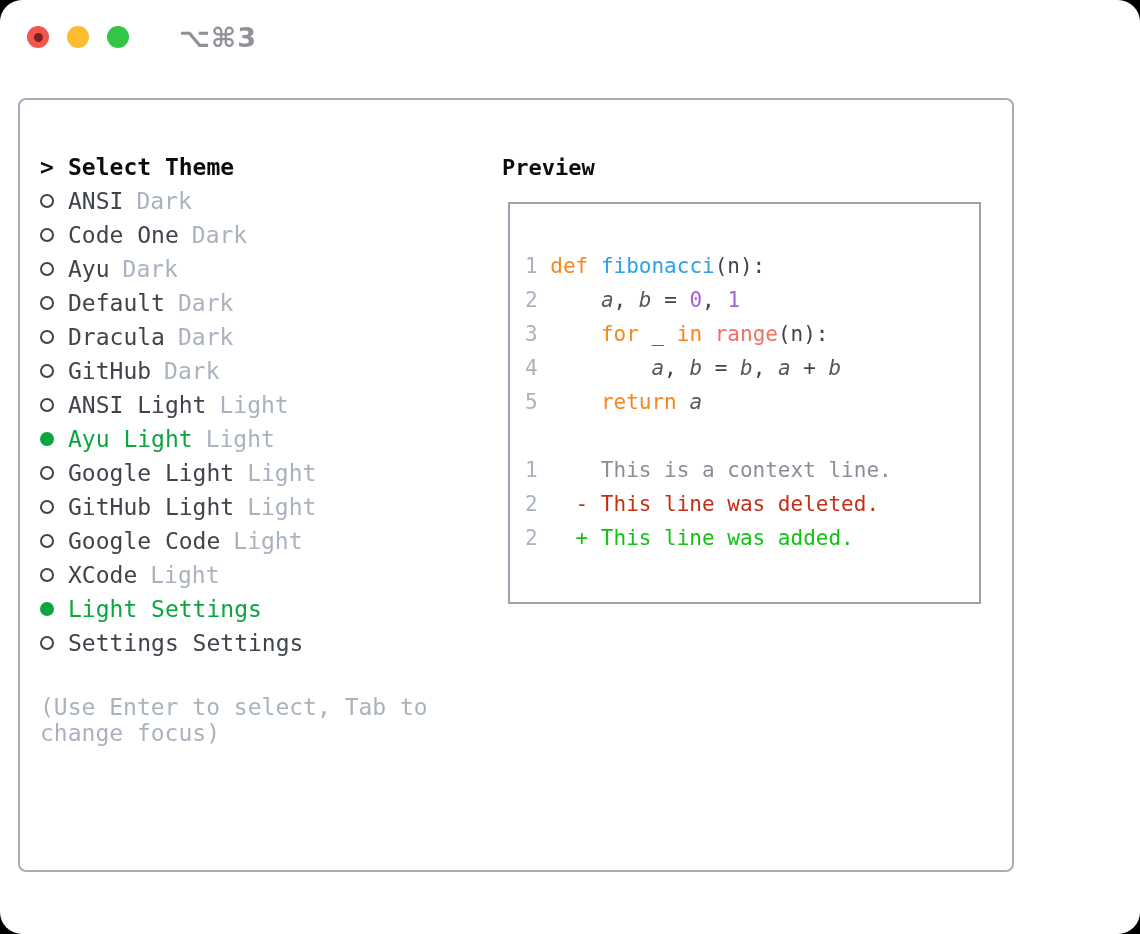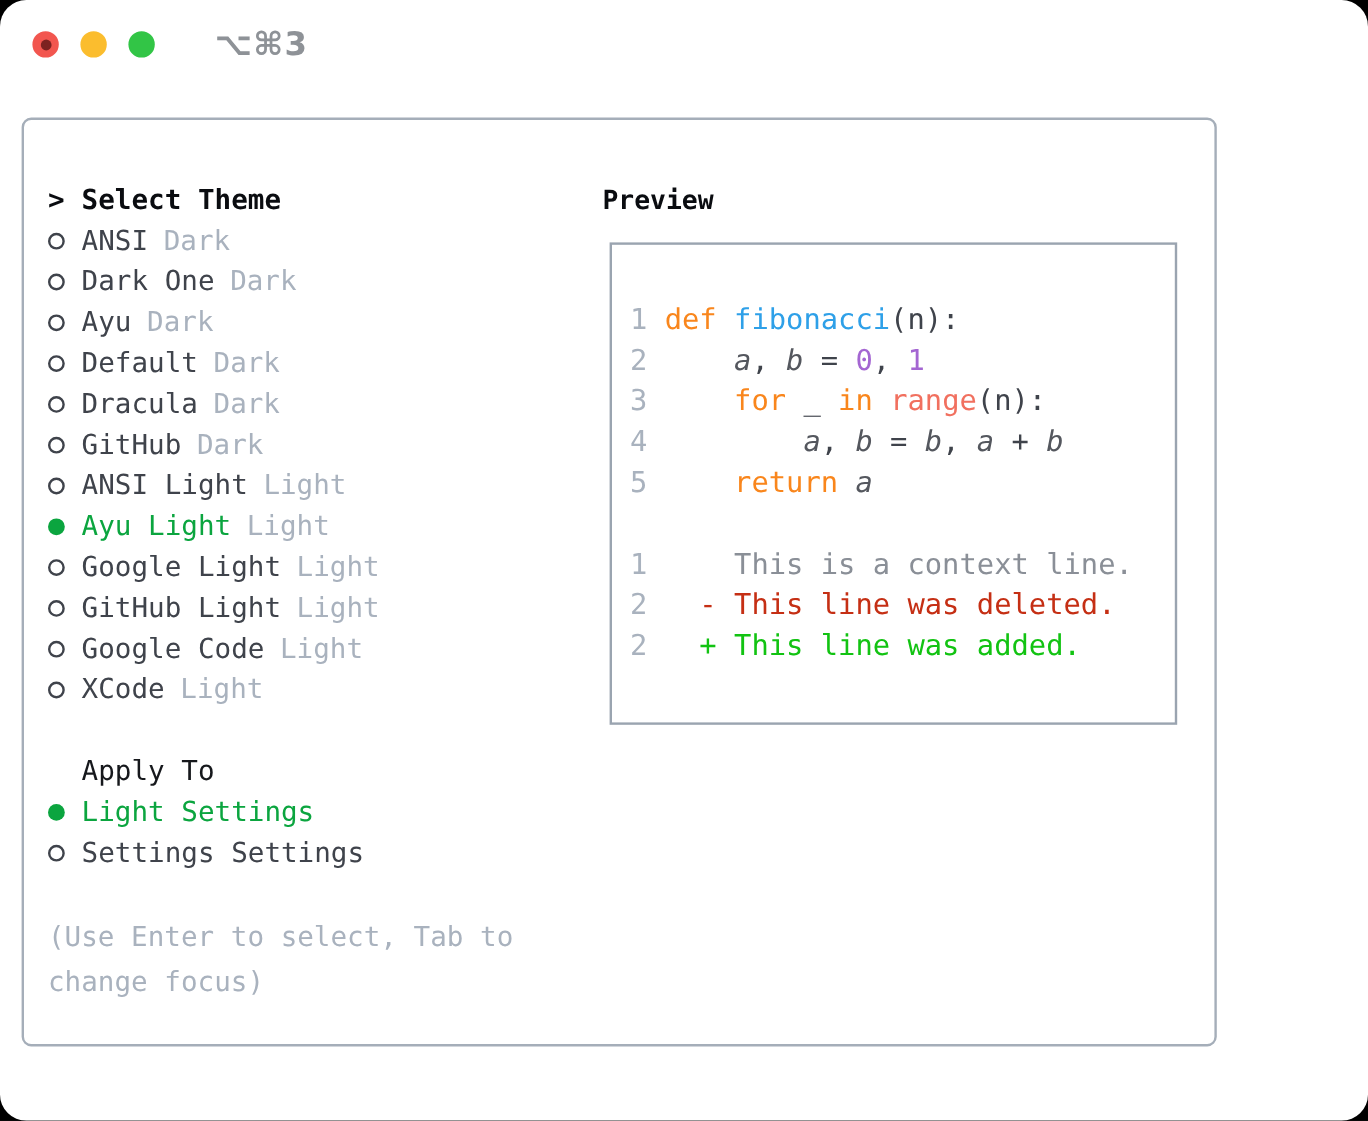--- a/index.html
+++ b/index.html
@@ -22,25 +22,25 @@
   .left { position:absolute; left:20px; top:50px; }
   .row { height:34px; display:flex; align-items:center; font-size:23px; color:var(--tx); white-space:pre; }
   .icon-cell { flex:0 0 28px; width:28px; display:flex; align-items:center; }
   .bullet { width:10px; height:10px; border:2px solid #3F434B; border-radius:50%; box-sizing:content-box; }
   .bullet.sel { width:14px; height:14px; border:none; background:var(--sel); }
   .prompt { font-weight:bold; color:#0A0C10; }
   .hdr { font-weight:bold; color:#0A0C10; }
   .name.sel { color:var(--sel); }
   .variant { color:var(--dim); margin-left:13px; }
   .apply-gap { margin-top:34px; }
-  .help { margin-top:34px; width:420px; font-size:23px; line-height:38px; color:var(--dim); }
+  .help { margin-top:34px; width:420px; font-size:23px; line-height:26px; color:var(--dim); }
   
   .preview-title { position:absolute; left:482px; top:50px; height:34px; display:flex; align-items:center; font-size:22px; font-weight:bold; color:#0A0C10; }
   .preview-box { position:absolute; left:488px; top:102px; width:473px; height:402px; box-sizing:border-box; border:2px solid #9AA4B0; background:#fff; }
-  .code { margin:0; padding:45px 6px 0 15px; font-family:"DejaVu Sans Mono", monospace; font-size:24px; line-height:34px; }
+  .code { margin:0; padding:45px 6px 0 15px; font-family:"DejaVu Sans Mono", monospace; font-size:21px; line-height:34px; }
   .cl { height:34px; white-space:pre; }
   .tok-ln  { color:var(--dim); }
   .tok-kw  { color:var(--kw); }
   .tok-fn  { color:var(--fn); }
   .tok-call{ color:var(--call); }
   .tok-num { color:var(--num); }
   .tok-var { color:var(--vr); font-style:italic; }
   .tok-tx  { color:var(--tx); }
   .tok-ctx { color:var(--ctx);margin-top:27px; }
   .tok-del { color:var(--del); }
@@ -62,37 +62,33 @@
   <div class="panel">
 
     <div class="left">
       <div class="row">
         <span class="icon-cell"><span class="prompt">&gt;</span></span>
         <span class="hdr">Select Theme</span>
       </div>
 
       <div id="theme-list">
           <div class="row"><span class="icon-cell"><span class="bullet"></span></span><span class="name">ANSI</span><span class="variant">Dark</span></div>
-          <div class="row"><span class="icon-cell"><span class="bullet"></span></span><span class="name">Dark One</span><span class="variant">Dark</span></div>
+          <div class="row"><span class="icon-cell"><span class="bullet"></span></span><span class="name">Code One</span><span class="variant">Dark</span></div>
           <div class="row"><span class="icon-cell"><span class="bullet"></span></span><span class="name">Ayu</span><span class="variant">Dark</span></div>
           <div class="row"><span class="icon-cell"><span class="bullet"></span></span><span class="name">Default</span><span class="variant">Dark</span></div>
           <div class="row"><span class="icon-cell"><span class="bullet"></span></span><span class="name">Dracula</span><span class="variant">Dark</span></div>
           <div class="row"><span class="icon-cell"><span class="bullet"></span></span><span class="name">GitHub</span><span class="variant">Dark</span></div>
           <div class="row"><span class="icon-cell"><span class="bullet"></span></span><span class="name">ANSI Light</span><span class="variant">Light</span></div>
           <div class="row"><span class="icon-cell"><span class="bullet sel"></span></span><span class="name sel">Ayu Light</span><span class="variant">Light</span></div>
           <div class="row"><span class="icon-cell"><span class="bullet"></span></span><span class="name">Google Light</span><span class="variant">Light</span></div>
           <div class="row"><span class="icon-cell"><span class="bullet"></span></span><span class="name">GitHub Light</span><span class="variant">Light</span></div>
           <div class="row"><span class="icon-cell"><span class="bullet"></span></span><span class="name">Google Code</span><span class="variant">Light</span></div>
           <div class="row"><span class="icon-cell"><span class="bullet"></span></span><span class="name">XCode</span><span class="variant">Light</span></div>
         </div>
 
-      <div class="row apply-gap">
-        <span class="icon-cell"></span>
-        <span style="color:#16181C">Apply To</span>
-      </div>
 
       <div id="apply-list">
           <div class="row"><span class="icon-cell"><span class="bullet sel"></span></span><span class="name sel">Light Settings</span></div>
           <div class="row"><span class="icon-cell"><span class="bullet"></span></span><span class="name">Settings Settings</span></div>
         </div>
 
       <div class="help">(Use Enter to select, Tab to change focus)</div>
     </div>
 
     <div class="preview-title">Preview</div>

